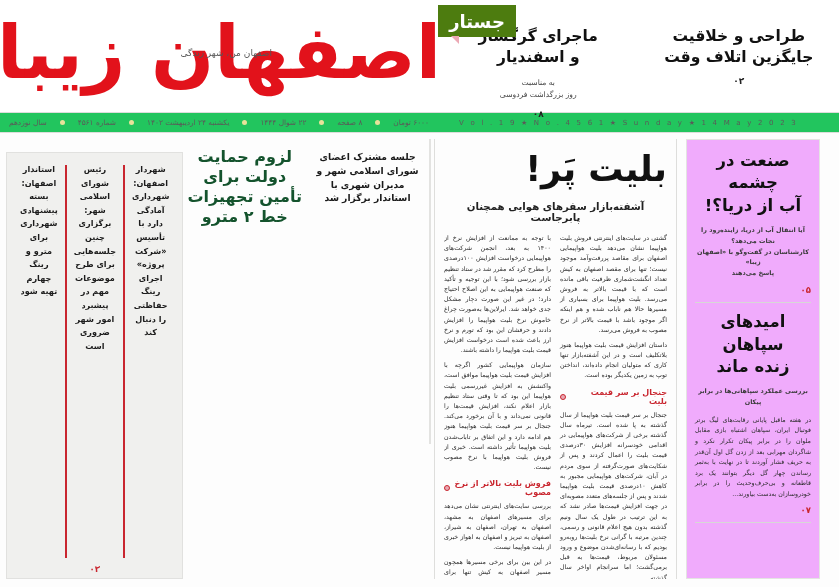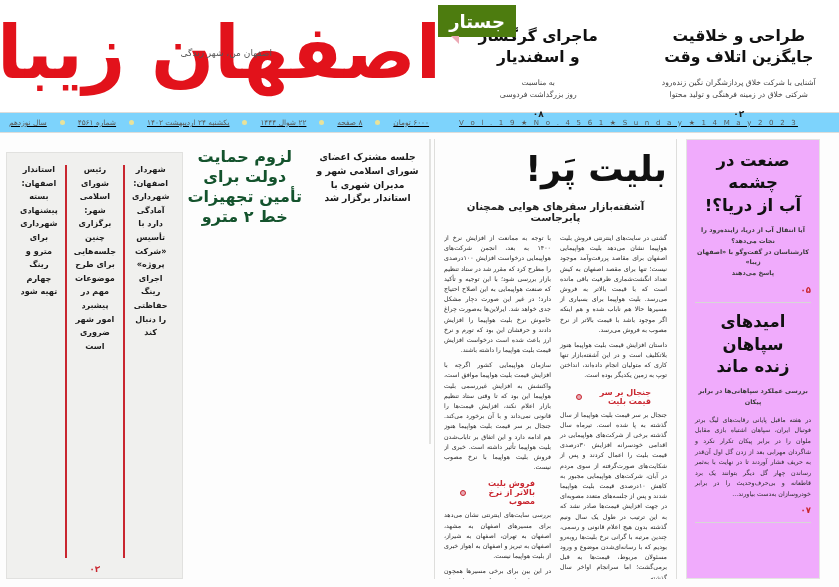--- a/index.html
+++ b/index.html
@@ -103,27 +103,26 @@
     bottom: -7px; left: 13px;
     width: 0; height: 0;
     border-left: 8px solid transparent;
     border-right: 0 solid transparent;
     border-top: 8px solid #eca8b4;
   }
 
   
   .infobar {
     height: 21px;
-    background: #7dd3fc;
+    background: #22c55e;
     display: flex;
     flex-direction: row-reverse;
     align-items: center;
     border-top: 1px solid #dddddb;
     border-bottom: 1px solid #dddddb;
-    text-decoration: underline;
   }
   .infobar-fa, .infobar-en {
     display: flex;
     flex-direction: row-reverse;
     align-items: center;
     height: 100%;
   }
   .infobar-fa { width: 438px; justify-content: space-evenly; padding: 0 6px; }
   .infobar-en { flex: 1; justify-content: center; direction: ltr; gap: 0; padding-right: 20px; }
   .infobar span.txt {
@@ -328,21 +327,21 @@
     font-size: 6.3px;
     line-height: 1.62;
     color: #2a2a2a;
     text-align: justify;
     margin-bottom: 5px;
   }
   .subhead {
     font-size: 8px;
     font-weight: 700;
     color: #c9262f;
-    margin: 7px 16px 4px;
+    margin: 7px 0 4px;
     display: flex;
     flex-direction: row-reverse;
     align-items: center;
     gap: 4px;
   }
   .subhead .bullet {
     width: 6px; height: 6px; border-radius: 50%;
     background: #e8a9b4; border: 1.5px solid #c9262f;
     flex-shrink: 0;
   }
@@ -411,22 +410,20 @@
         <h2 style="white-space: pre-line;">ماجرای گرگسار
 و اسفندیار</h2>
         <div class="deck" style="white-space: pre-line;">به مناسبت
 روز بزرگداشت فردوسی</div>
         <div class="pg">۰۸</div>
       </div>
 
       <div class="teaser">
         <h2 style="white-space: pre-line;">طراحی و خلاقیت
 جایگزین اتلاف وقت</h2>
-        <div class="deck" style="white-space: pre-line;">آشنایی با شرکت خلاق پردازشگران نگین زنده‌رود
-شرکتی خلاق در زمینه فرهنگی و تولید محتوا</div>
         <div class="pg">۰۲</div>
       </div>
     </div>
   </div>
 
   <div class="infobar">
     <div class="infobar-fa">
       <span class="txt">سال نوزدهم</span>
       <span class="dot"></span>
       <span class="txt">شماره ۴۵۶۱</span>

